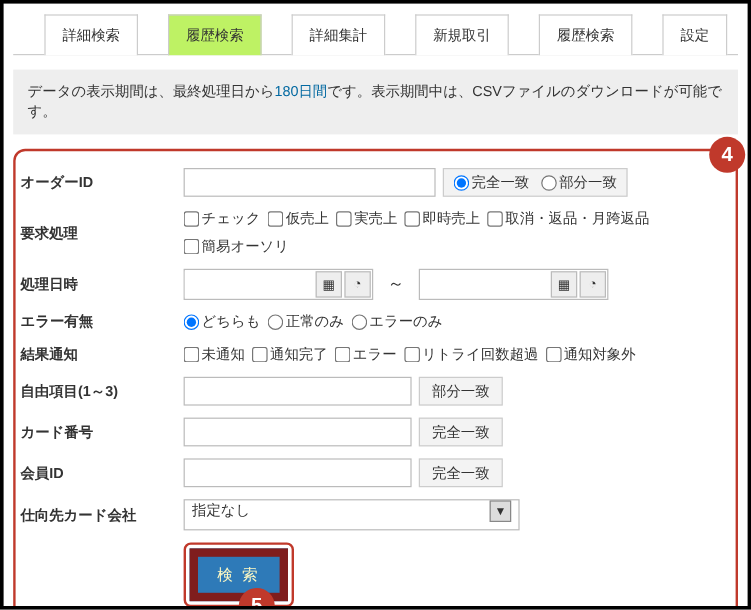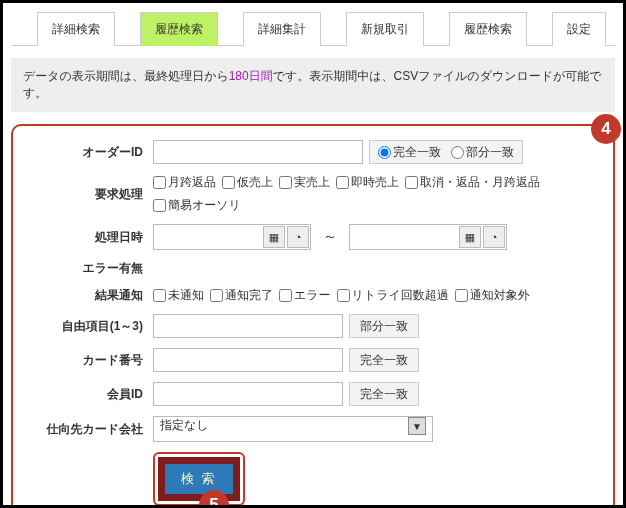--- a/index.html
+++ b/index.html
@@ -15,37 +15,37 @@
   .tab{
     padding:8px 14px;border:1px solid #ccc;border-bottom:none;
     background:#fff;margin-right:-1px;cursor:pointer;font-size:12px;
     position:relative;top:1px;margin-left:26px;
   }
   .tab.active{background:#bef264}
 
   .info-bar{
     background:#eee;padding:10px 12px;margin-bottom:12px;font-size:12px
   }
-  .accent{color:#a21caf}
+  .accent{color:#0369a1}
 
   .form-area{
     border:2px solid #c0392b;border-radius:10px;
     padding:14px 14px 14px 4px;position:relative;
   }
   .badge{
     position:absolute;width:30px;height:30px;border-radius:50%;
     background:#c0392b;color:#fff;font-weight:bold;font-size:17px;
     display:flex;align-items:center;justify-content:center;z-index:2
   }
   .badge4{top:-12px;right:-8px}
   .badge5{left:186px;bottom:10px}
 
   .row{display:flex;align-items:center;margin-bottom:10px}
   .lbl{
-    width:136px;text-align:right;font-weight:bold;font-size:12px;
+    width:136px;text-align:left;font-weight:bold;font-size:12px;
     padding-right:10px;flex-shrink:0
   }
   .ctl{flex:1;display:flex;align-items:center;flex-wrap:wrap;gap:6px}
 
   input[type=text]{
     height:24px;border:1px solid #bbb;padding:0 4px;font-size:12px;background:#fff
   }
   .txt-wide{width:210px}
   .txt-mid{width:190px}
 
@@ -114,21 +114,21 @@
       <div class="match-box">
         <label class="inline"><input type="radio" checked="" style=""><span>完全一致</span></label>
         <label class="inline"><input type="radio" style=""><span>部分一致</span></label>
       </div>
     </div>
   </div>
 
   <div class="row">
     <div class="lbl">要求処理</div>
     <div class="ctl">
-      <label class="inline"><input type="checkbox" style=""><span>月跨返品</span></label>
+      <label class="inline"><input type="checkbox" style=""><span>チェック</span></label>
       <label class="inline"><input type="checkbox" style=""><span>仮売上</span></label>
       <label class="inline"><input type="checkbox" style=""><span>実売上</span></label>
       <label class="inline"><input type="checkbox" style=""><span>即時売上</span></label>
       <label class="inline"><input type="checkbox" style=""><span>取消・返品・月跨返品</span></label>
       <label class="inline"><input type="checkbox" style=""><span>簡易オーソリ</span></label>
     </div>
   </div>
 
   <div class="row">
     <div class="lbl">処理日時</div>
@@ -142,20 +142,25 @@
       <div class="date-wrap">
         <input type="text" style="">
         <div class="date-btn">▦</div>
         <div class="date-btn">◔</div>
       </div>
     </div>
   </div>
 
   <div class="row">
     <div class="lbl">エラー有無</div>
+    <div class="ctl">
+      <label class="inline"><input type="radio" checked="" style=""><span>どちらも</span></label>
+      <label class="inline"><input type="radio" style=""><span>正常のみ</span></label>
+      <label class="inline"><input type="radio" style=""><span>エラーのみ</span></label>
+    </div>
   </div>
 
   <div class="row">
     <div class="lbl">結果通知</div>
     <div class="ctl">
       <label class="inline"><input type="checkbox" style=""><span>未通知</span></label>
       <label class="inline"><input type="checkbox" style=""><span>通知完了</span></label>
       <label class="inline"><input type="checkbox" style=""><span>エラー</span></label>
       <label class="inline"><input type="checkbox" style=""><span>リトライ回数超過</span></label>
       <label class="inline"><input type="checkbox" style=""><span>通知対象外</span></label>

